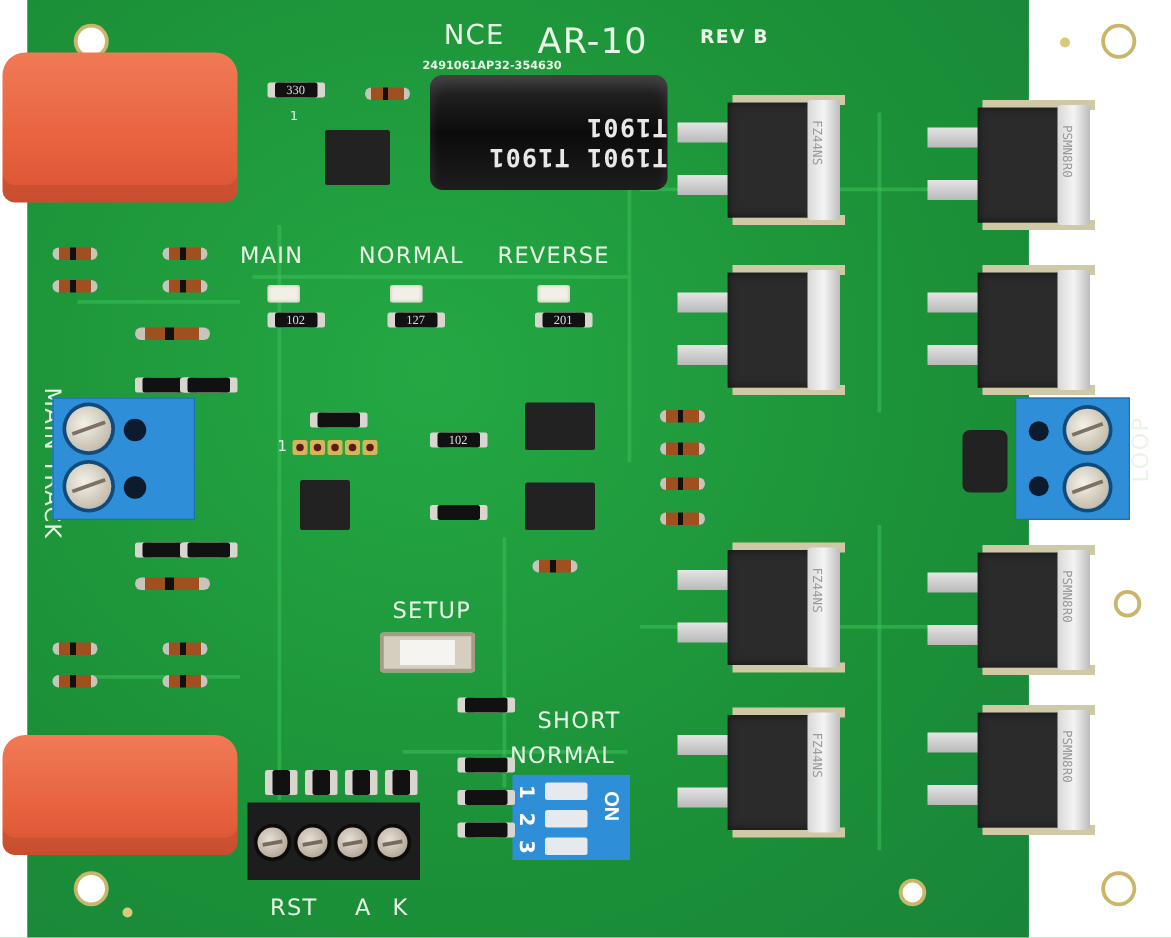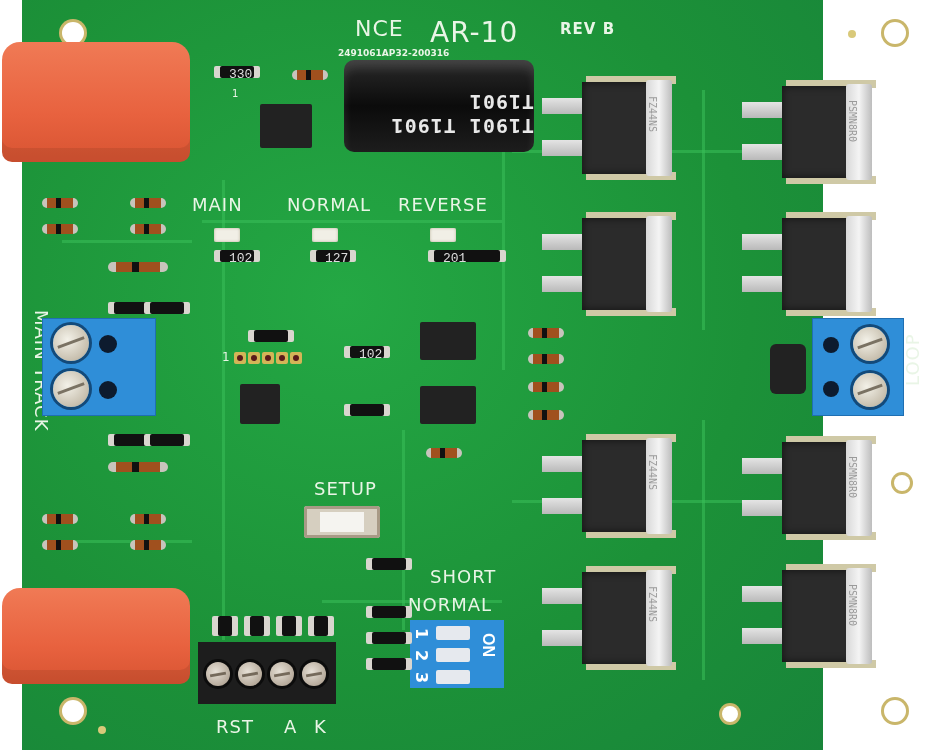--- a/index.html
+++ b/index.html
@@ -14,21 +14,21 @@
   .cap{position:absolute;background:linear-gradient(#2a2a2a,#0b0b0b 50%,#1d1d1d);border-radius:10px;box-shadow:inset 0 8px 10px rgba(255,255,255,.12);}
   .cap-txt{position:absolute;top:30px;left:10px;color:#e8e8e8;font-family:"DejaVu Sans Mono",monospace;font-weight:bold;font-size:20px;transform:rotate(180deg);letter-spacing:1px;}
   .mosfet{position:absolute;width:130px;height:104px;}
   .mosfet .tab{position:absolute;right:0;top:4px;width:26px;height:96px;background:linear-gradient(90deg,#d8d8d8,#f4f4f4,#bdbdbd);border-radius:3px;}
   .mosfet .top{position:absolute;left:44px;top:0;width:90px;height:8px;background:#cfc9a6;}
   .mosfet .bot{position:absolute;left:44px;bottom:0;width:90px;height:8px;background:#cfc9a6;}
   .mosfet .body{position:absolute;left:40px;top:6px;width:72px;height:92px;background:#2b2b2b;box-shadow:inset 0 0 8px rgba(0,0,0,.6);}
   .mosfet .leg{position:absolute;left:0;width:44px;height:16px;background:linear-gradient(#e4e4e4,#b9b9b9);}
   .mosfet .mark{position:absolute;left:50px;top:14px;width:60px;color:#9a9a9a;font-size:10px;font-family:"DejaVu Sans Mono",monospace;line-height:12px;transform:rotate(90deg);transform-origin:30px 36px;}
   .res{position:absolute;width:34px;height:12px;background:#111;border-radius:2px;box-shadow:-6px 0 0 #d9d6cf,6px 0 0 #d9d6cf;}
-  .res span{position:absolute;left:9px;top:1px;font-size:13px;color:#ddd;font-family:Liberation Mono, monospace;text-align:center;}
+  .res span{position:absolute;left:9px;top:1px;font-size:10px;color:#ddd;font-family:Liberation Serif, serif;text-align:center;}
   .diode{position:absolute;width:36px;height:10px;border-radius:5px;background:linear-gradient(90deg,#c8c4bc 0 14%,#a0501e 14% 40%,#111 40% 52%,#a0501e 52% 86%,#c8c4bc 86%);}
   .led{position:absolute;width:26px;height:14px;background:#f1efe6;border-radius:2px;box-shadow:inset 0 0 3px #b8b29a;}
   .ic{position:absolute;background:#222;border-radius:2px;}
   .term-blue{position:absolute;background:#2f8ed8;border:1px solid #1f6fb2;}
   .screw{position:absolute;border-radius:50%;background:radial-gradient(circle at 40% 40%,#f3f1e8,#c7bfae 70%,#8f8778);box-shadow:0 0 0 3px #134a7a;}
   .screw::after{content:"";position:absolute;left:4px;right:4px;top:45%;height:3px;background:#7a7263;transform:rotate(-20deg);}
   .bhole{position:absolute;border-radius:50%;background:#0d1b2e;}
   .term-black{position:absolute;background:#1d1d1d;}
   .bscrew{position:absolute;border-radius:50%;background:radial-gradient(circle at 40% 40%,#e6e0d6,#b7ab9c 70%,#7d7163);box-shadow:0 0 0 3px #0c0c0c;}
   .bscrew::after{content:"";position:absolute;left:4px;right:4px;top:45%;height:3px;background:#756a5b;transform:rotate(-10deg);}
@@ -63,21 +63,21 @@
   <div class="trace" style="left:680px;top:420px;width:3px;height:260px;"></div>
   <div class="trace" style="left:200px;top:180px;width:3px;height:460px;"></div>
   <div class="trace" style="left:380px;top:430px;width:3px;height:200px;"></div>
   <div class="trace" style="left:300px;top:600px;width:180px;height:3px;"></div>
   <div class="trace" style="left:40px;top:240px;width:130px;height:3px;"></div>
   <div class="trace" style="left:40px;top:540px;width:130px;height:3px;"></div>
 
   <div class="silk" style="left:333px;top:16px;font-size:22px;">NCE</div>
   <div class="silk" style="left:408px;top:16px;font-size:28px;">AR-10</div>
   <div class="silk" style="left:538px;top:20px;font-size:15px;font-weight:bold;">REV B</div>
-  <div class="silk" style="left:316px;top:48px;font-size:9px;font-weight:bold;letter-spacing:0;">2491061AP32-200316</div>
+  <div class="silk" style="left:316px;top:48px;font-size:9px;font-weight:bold;letter-spacing:0;">2491061AP32-354630</div>
 
   <div class="toroid" style="left:-20px;top:42px;width:188px;height:120px;"></div>
   <div class="toroid" style="left:-20px;top:588px;width:188px;height:96px;"></div>
 
   <div class="cap" style="left:322px;top:60px;width:190px;height:92px;">
     <div class="cap-txt">T1901 T1901 T1901</div>
   </div>
 
   <div class="ic" style="left:238px;top:104px;width:52px;height:44px;"></div>
   <div class="silk" style="left:210px;top:88px;font-size:10px;">1</div>
@@ -92,21 +92,21 @@
 
   <div class="led" style="left:192px;top:228px;"></div>
   <div class="led" style="left:290px;top:228px;"></div>
   <div class="led" style="left:408px;top:228px;"></div>
   <div class="res" style="left:198px;top:250px;">
       <span>102</span>
     </div>
   <div class="res" style="left:294px;top:250px;">
       <span>127</span>
     </div>
-  <div class="res" style="left:412px;top:250px;padding-left:32px;">
+  <div class="res" style="left:412px;top:250px;">
       <span>201</span>
     </div>
 
   <div class="diode" style="left:20px;top:198px;"></div>
   <div class="diode" style="left:108px;top:198px;"></div>
   <div class="diode" style="left:20px;top:224px;"></div>
   <div class="diode" style="left:108px;top:224px;"></div>
   <div class="diode" style="left:20px;top:514px;"></div>
   <div class="diode" style="left:108px;top:514px;"></div>
   <div class="diode" style="left:20px;top:540px;"></div>

